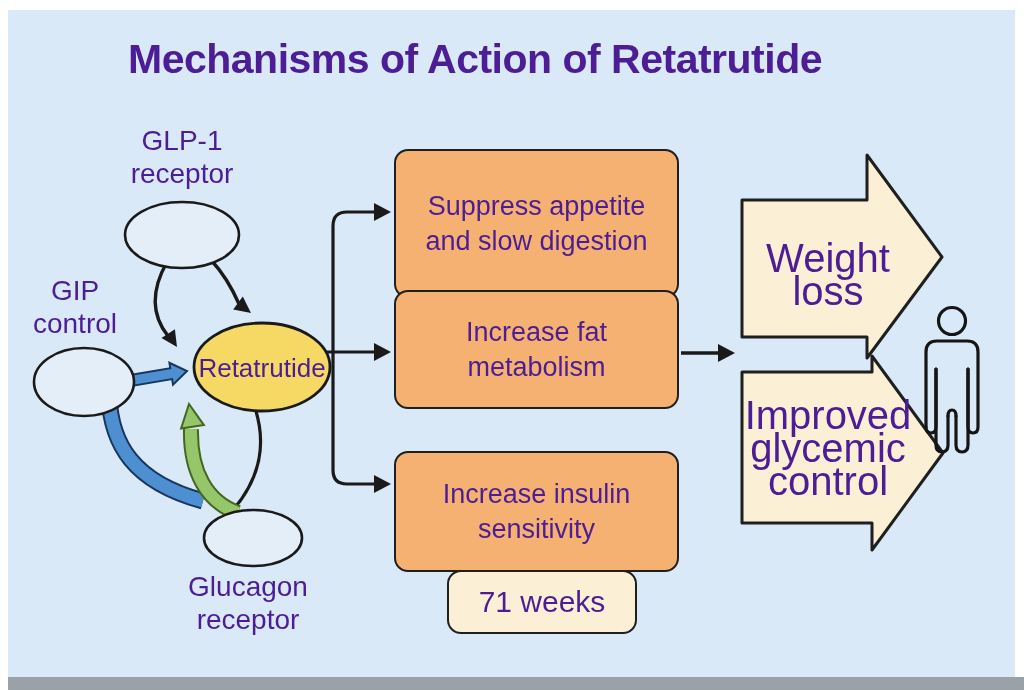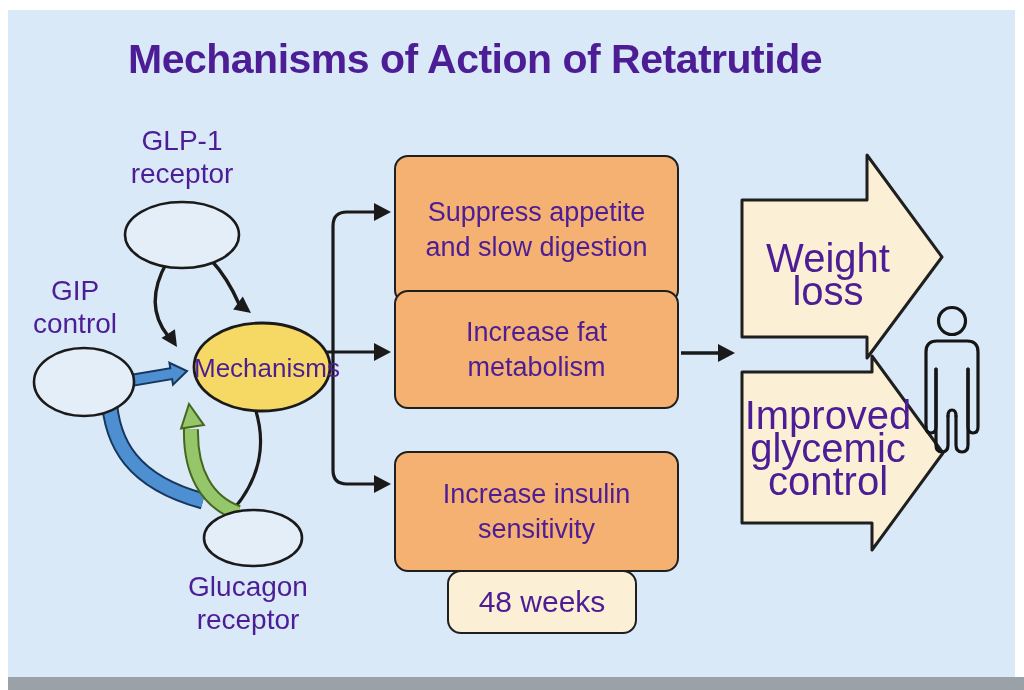--- a/index.html
+++ b/index.html
@@ -29,21 +29,21 @@
   .gip-label{left:0px;top:274px;width:150px;}
   .glucagon-label{left:163px;top:570px;width:170px;}
   .ligand-label{left:194px;top:353px;width:136px;font-size:26px;}
   .mech-box{
     position:absolute;left:394px;width:285px;
     background:#F5B171;border:2.5px solid #1f1f1f;border-radius:14px;
     display:flex;align-items:center;justify-content:center;
     box-sizing:border-box;
   }
   .mech-box .label{position:static;font-size:27px;line-height:35px;}
-  .mech-1{top:155px;height:149px;}
+  .mech-1{top:149px;height:149px;}
   .mech-2{top:290px;height:119px;}
   .mech-3{top:432px;height:121px;margin-top:19px;}
   .weeks-box{
     position:absolute;left:447px;top:570px;width:190px;height:64px;
     background:#FBF0D5;border:2.5px solid #1f1f1f;border-radius:14px;
     display:flex;align-items:center;justify-content:center;
     box-sizing:border-box;
   }
   .weeks-box .label{position:static;font-size:30px;}
   .outcome-label{font-size:40px;line-height:33px;}
@@ -115,37 +115,37 @@
   </svg>
 
   <div class="label title">Mechanisms of Action of Retatrutide</div>
 
   <div class="label receptor-label glp1-label">GLP-1
 receptor</div>
   <div class="label receptor-label gip-label">GIP
 control</div>
   <div class="label receptor-label glucagon-label">Glucagon
 receptor</div>
-  <div class="label ligand-label">Mechanisms</div>
+  <div class="label ligand-label">Retatrutide</div>
 
   <div class="mech-box mech-1">
     <span class="label">Suppress appetite
 and slow digestion</span>
   </div>
   <div class="mech-box mech-2">
     <span class="label">Increase fat
 metabolism</span>
   </div>
   <div class="mech-box mech-3">
     <span class="label">Increase insulin
 sensitivity</span>
   </div>
 
   <div class="weeks-box">
-    <span class="label">48 weeks</span>
+    <span class="label">71 weeks</span>
   </div>
 
   <div class="label outcome-label weight-loss-label">Weight
 loss</div>
   <div class="label outcome-label glycemic-label">Improved
 glycemic
 control</div>
 </div>
 
 </body></html>

